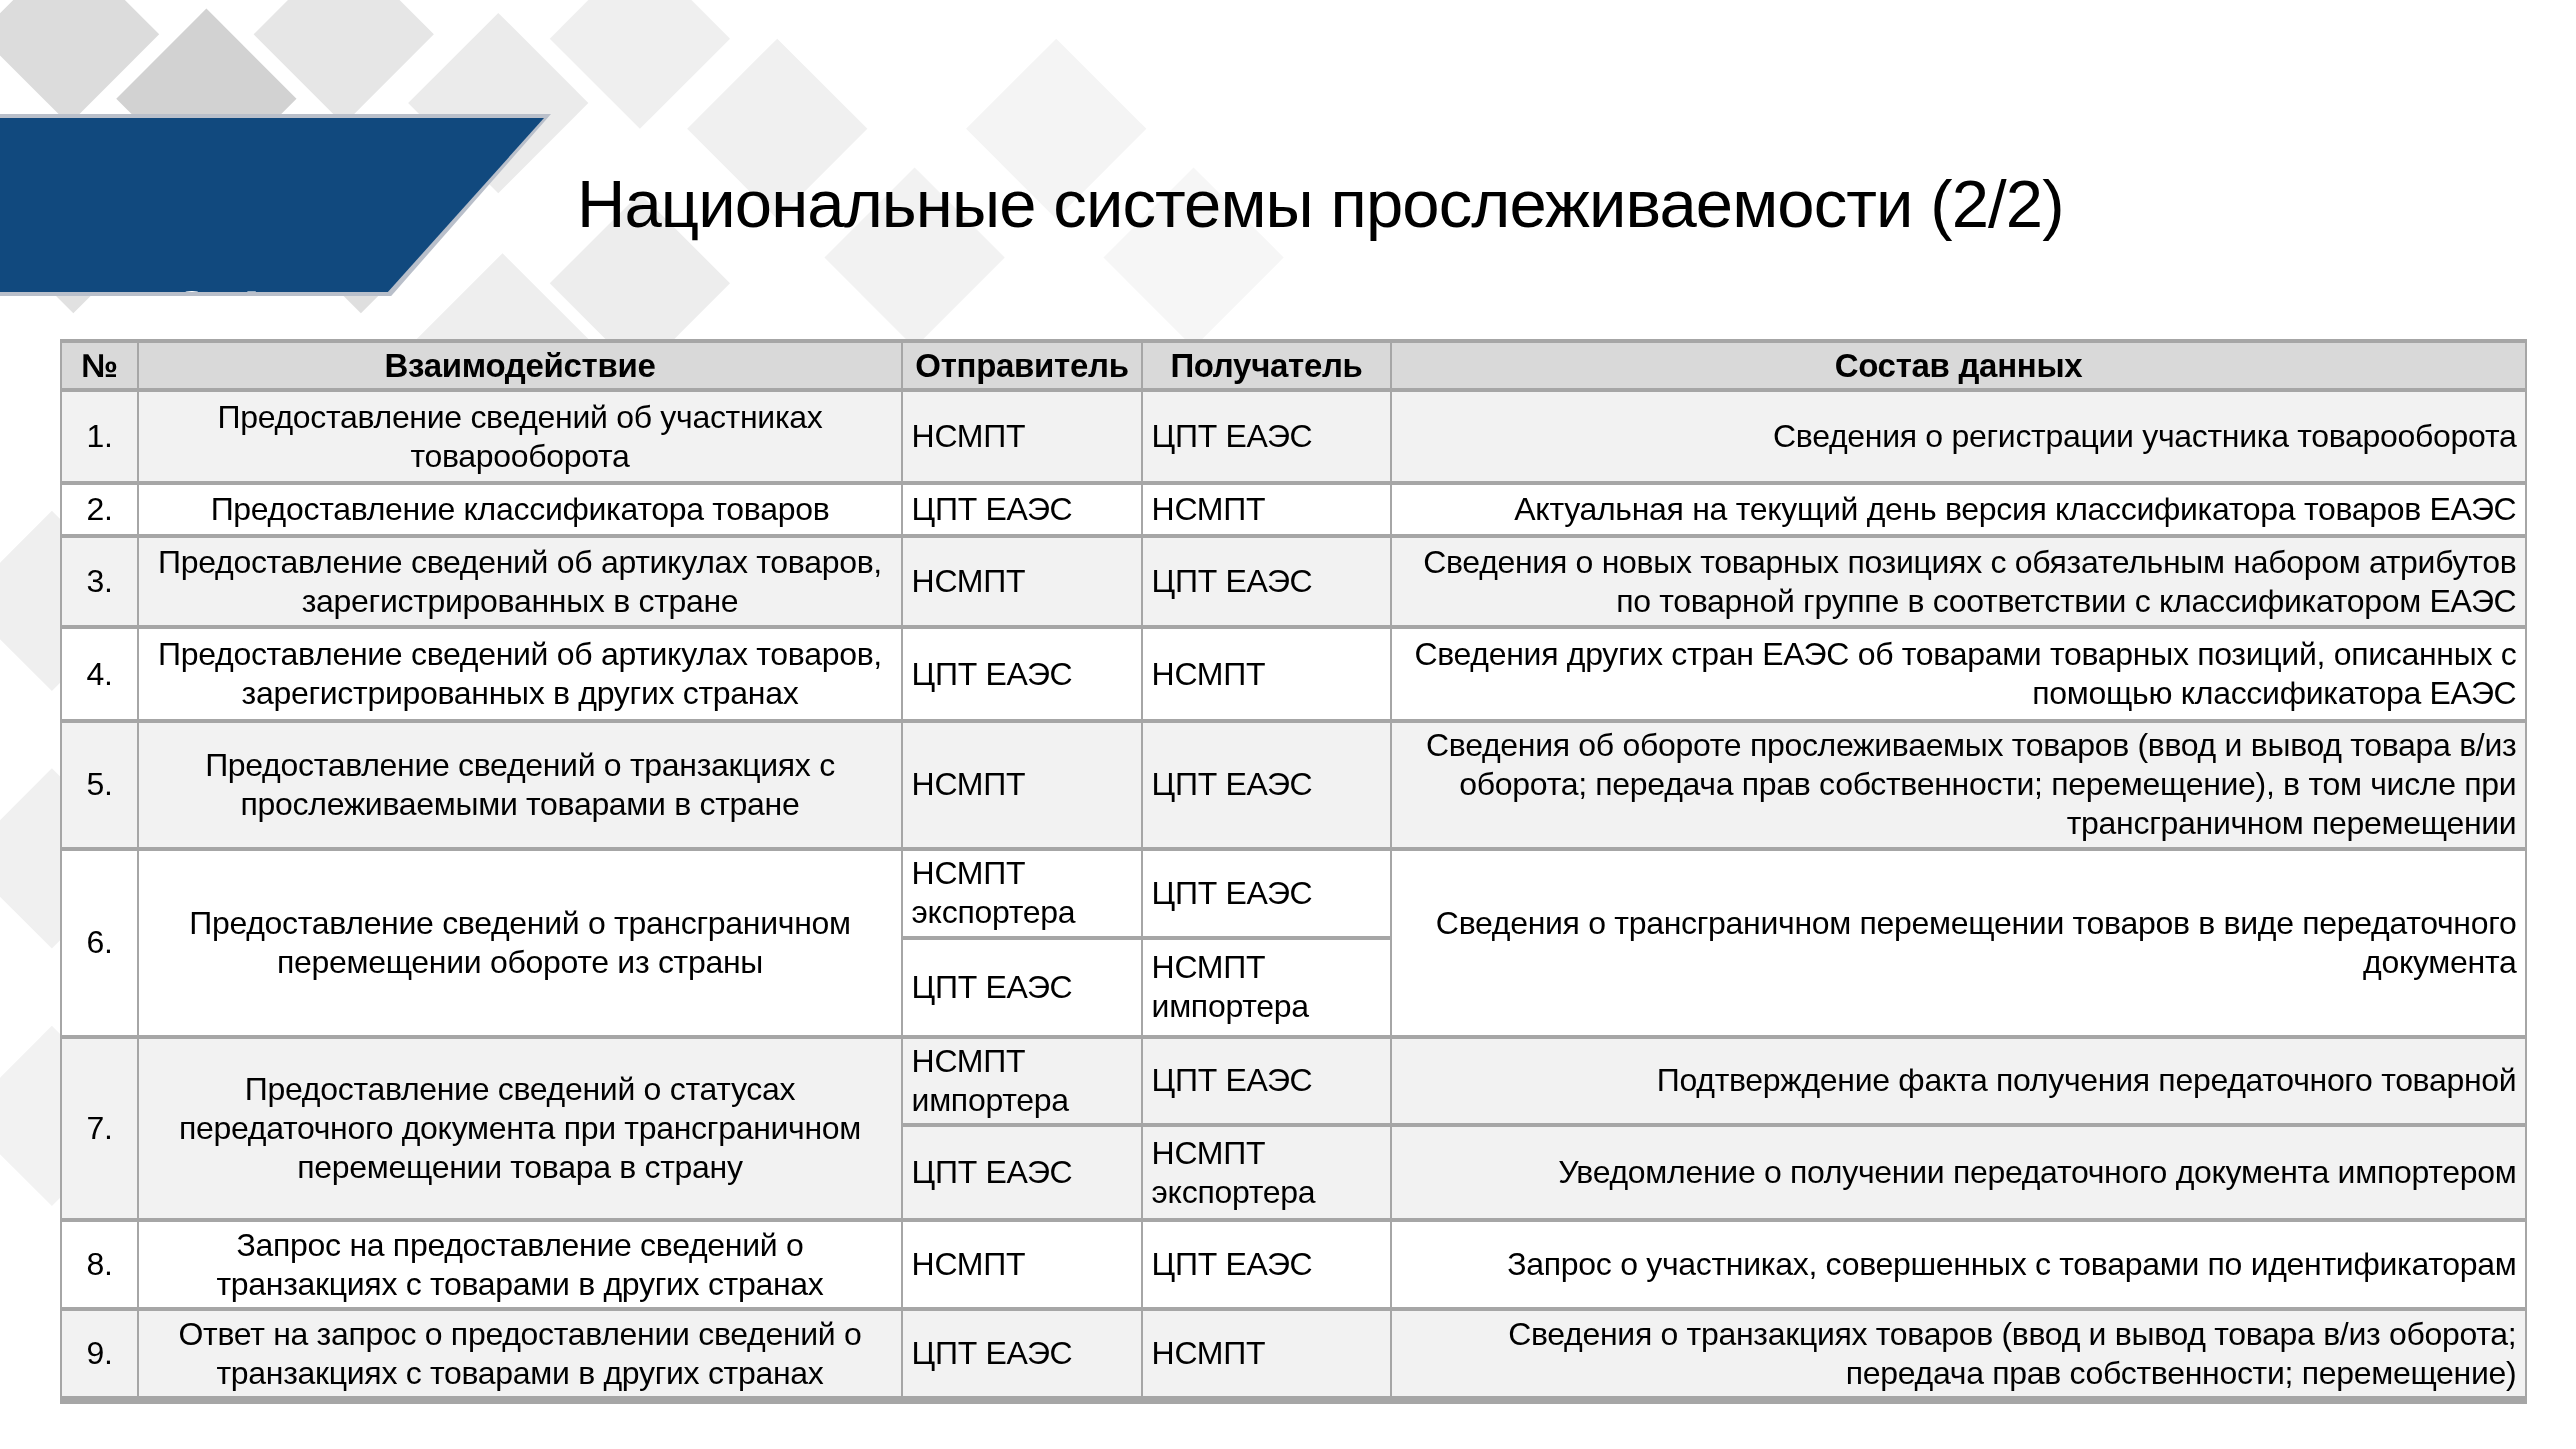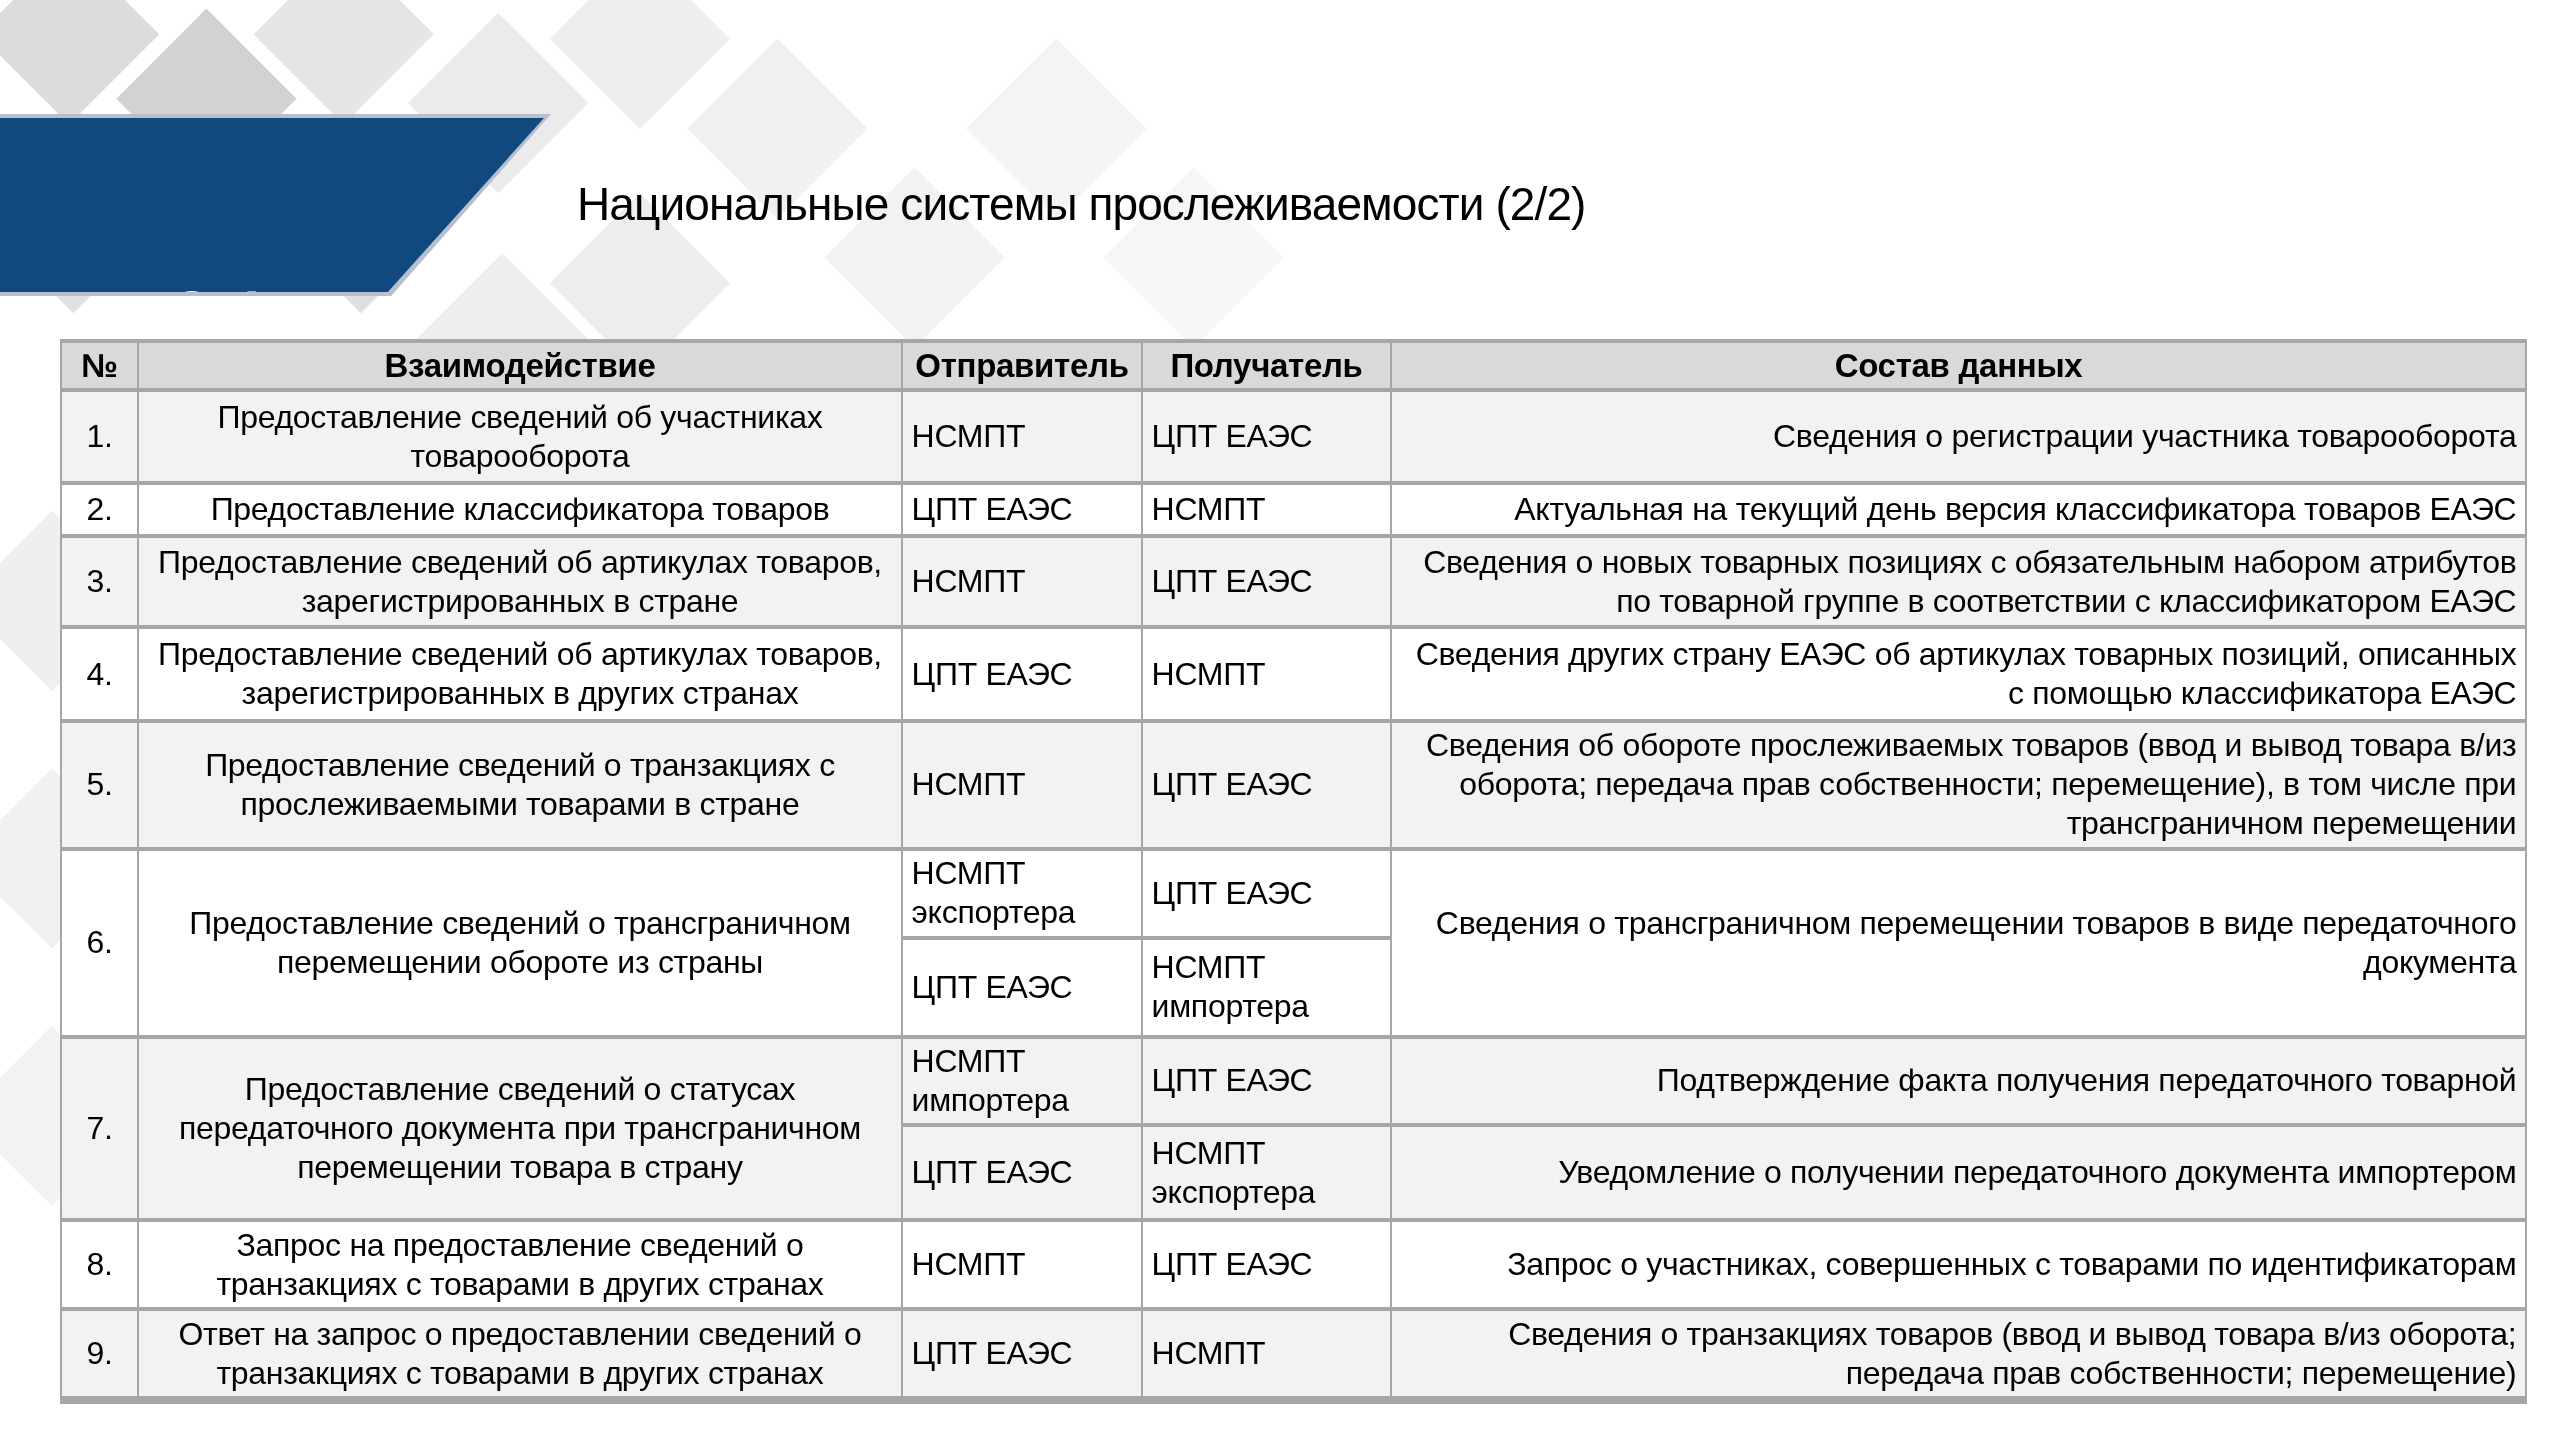--- a/index.html
+++ b/index.html
@@ -48,21 +48,21 @@
     font-size: 89px;
     line-height: 94px;
     font-weight: 400;
     color: #ffffff;
     letter-spacing: 0.9px;
   }
   .slide-title {
     position: absolute;
     left: 577px; top: 161px;
     width: 1975px;
-    font-size: 46px;
+    font-size: 67px;
     line-height: 86px;
     font-weight: 400;
     color: #000000;
     z-index: 3;
     white-space: nowrap;
     letter-spacing: -0.9px;
   }
   
   table.trace {
     position: absolute;
@@ -186,21 +186,21 @@
         <td class="c-int">Предоставление сведений об артикулах товаров, зарегистрированных в стране</td>
         <td class="c-snd">НСМПТ</td>
         <td class="c-rcv">ЦПТ ЕАЭС</td>
         <td class="c-dat">Сведения о новых товарных позициях с обязательным набором атрибутов по товарной группе в соответствии с классификатором ЕАЭС</td>
       </tr>
       <tr class="plain h110">
         <td class="c-num">4.</td>
         <td class="c-int">Предоставление сведений об артикулах товаров, зарегистрированных в других странах</td>
         <td class="c-snd">ЦПТ ЕАЭС</td>
         <td class="c-rcv">НСМПТ</td>
-        <td class="c-dat">Сведения других страну ЕАЭС об артикулах товарных позиций, описанных с помощью классификатора ЕАЭС</td>
+        <td class="c-dat">Сведения других стран ЕАЭС об товарами товарных позиций, описанных с помощью классификатора ЕАЭС</td>
       </tr>
       <tr class="shade h137">
         <td class="c-num">5.</td>
         <td class="c-int">Предоставление сведений о транзакциях с прослеживаемыми товарами в стране</td>
         <td class="c-snd">НСМПТ</td>
         <td class="c-rcv">ЦПТ ЕАЭС</td>
         <td class="c-dat">Сведения об обороте прослеживаемых товаров (ввод и вывод товара в/из оборота; передача прав собственности; перемещение), в том числе при трансграничном перемещении</td>
       </tr>
       <tr class="plain h102">
         <td class="c-num" rowspan="2">6.</td>

